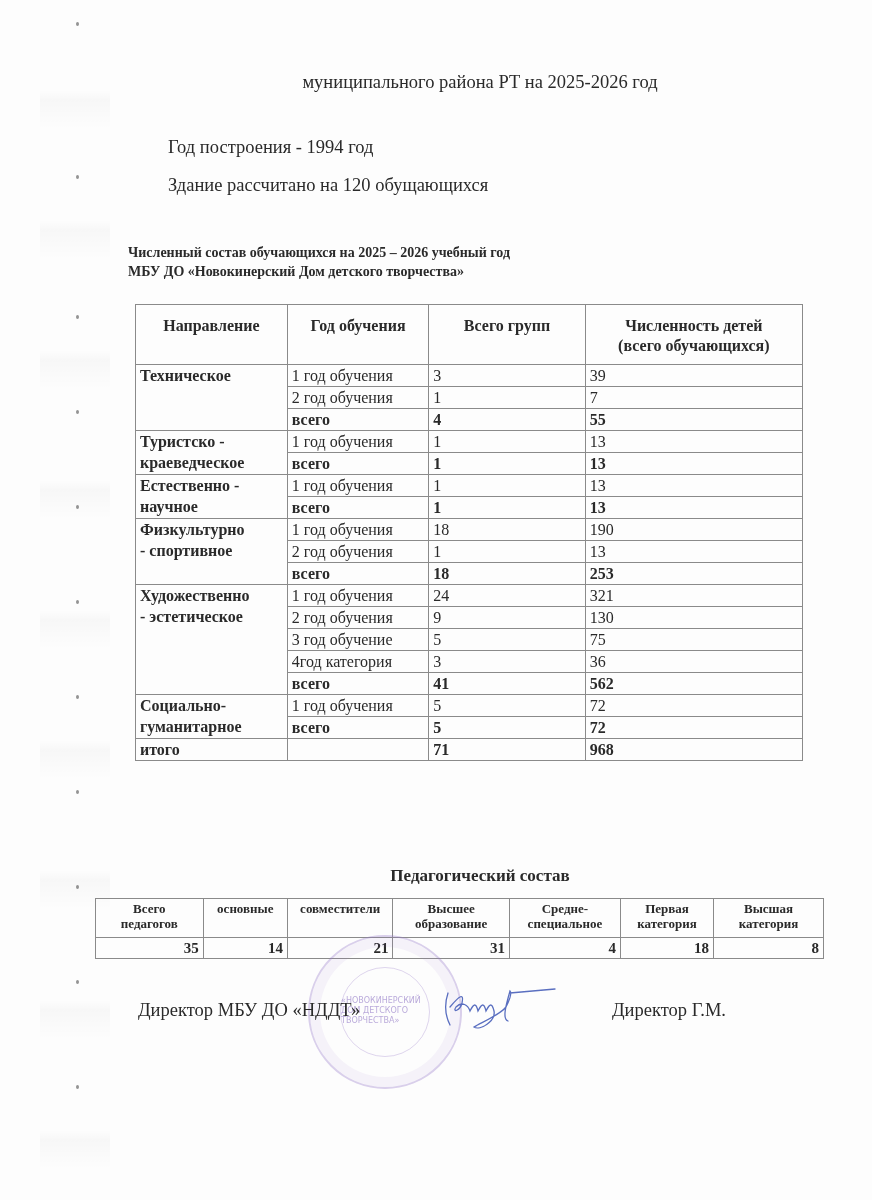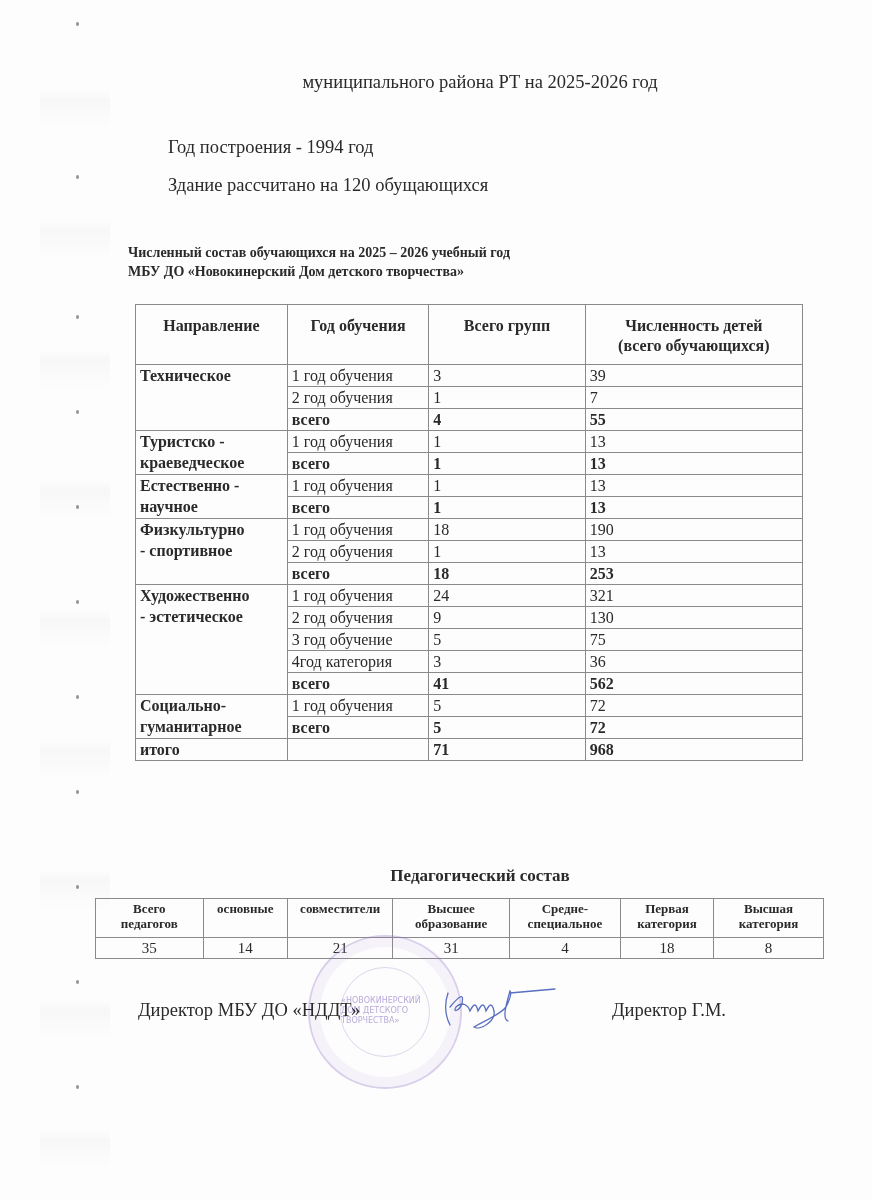--- a/index.html
+++ b/index.html
@@ -19,21 +19,21 @@
     td, th { border: 1px solid #8a8a8a; padding: 0 4px; vertical-align: top; font-size: 16px; }
     #main-table { left: 135px; top: 304px; width: 668px; }
     #main-table th { font-weight: bold; text-align: center; height: 48px; line-height: 20px; padding-top: 11px; font-size: 16px; }
     #main-table td { height: 21px; line-height: 21px; }
     #main-table td.dir { font-weight: bold; line-height: 21px; }
     #main-table tr.total td { font-weight: bold; }
     .c1 { width: 143px; } .c2 { width: 133px; } .c3 { width: 148px; } .c4 { width: 209px; }
     .ped-title { position: absolute; left: 130px; top: 866px; width: 700px; text-align: center; font-size: 17px; font-weight: bold; }
     #ped-table { left: 95px; top: 898px; width: 729px; }
     #ped-table th { font-weight: bold; font-size: 13px; text-align: center; line-height: 15px; height: 36px; padding: 2px 2px 0 2px; vertical-align: top; }
-    #ped-table td { text-align: center; font-size: 15px; height: 20px; line-height: 20px; }
+    #ped-table td { text-align: right; font-size: 15px; height: 20px; line-height: 20px; font-weight: bold; }
     .sign-left { position: absolute; left: 138px; top: 1000px; font-size: 18.5px; }
     .sign-right { position: absolute; left: 612px; top: 1000px; font-size: 18.5px; }
     .stamp { position: absolute; left: 308px; top: 935px; width: 150px; height: 150px; border-radius: 50%;
       border: 2px solid rgba(150,120,200,0.35); box-shadow: inset 0 0 0 10px rgba(150,120,200,0.08); }
     .stamp-inner { position: absolute; left: 30px; top: 30px; width: 90px; height: 90px; border-radius: 50%; border: 1px solid rgba(150,120,200,0.3);
       font-family: "DejaVu Sans", sans-serif; font-size: 8px; color: rgba(130,100,190,0.55); text-align: left; line-height: 10px; padding-top: 28px; box-sizing: border-box; }
     .signature { position: absolute; left: 440px; top: 985px; width: 120px; height: 50px; }
   </style>
 </head>
 <body>

